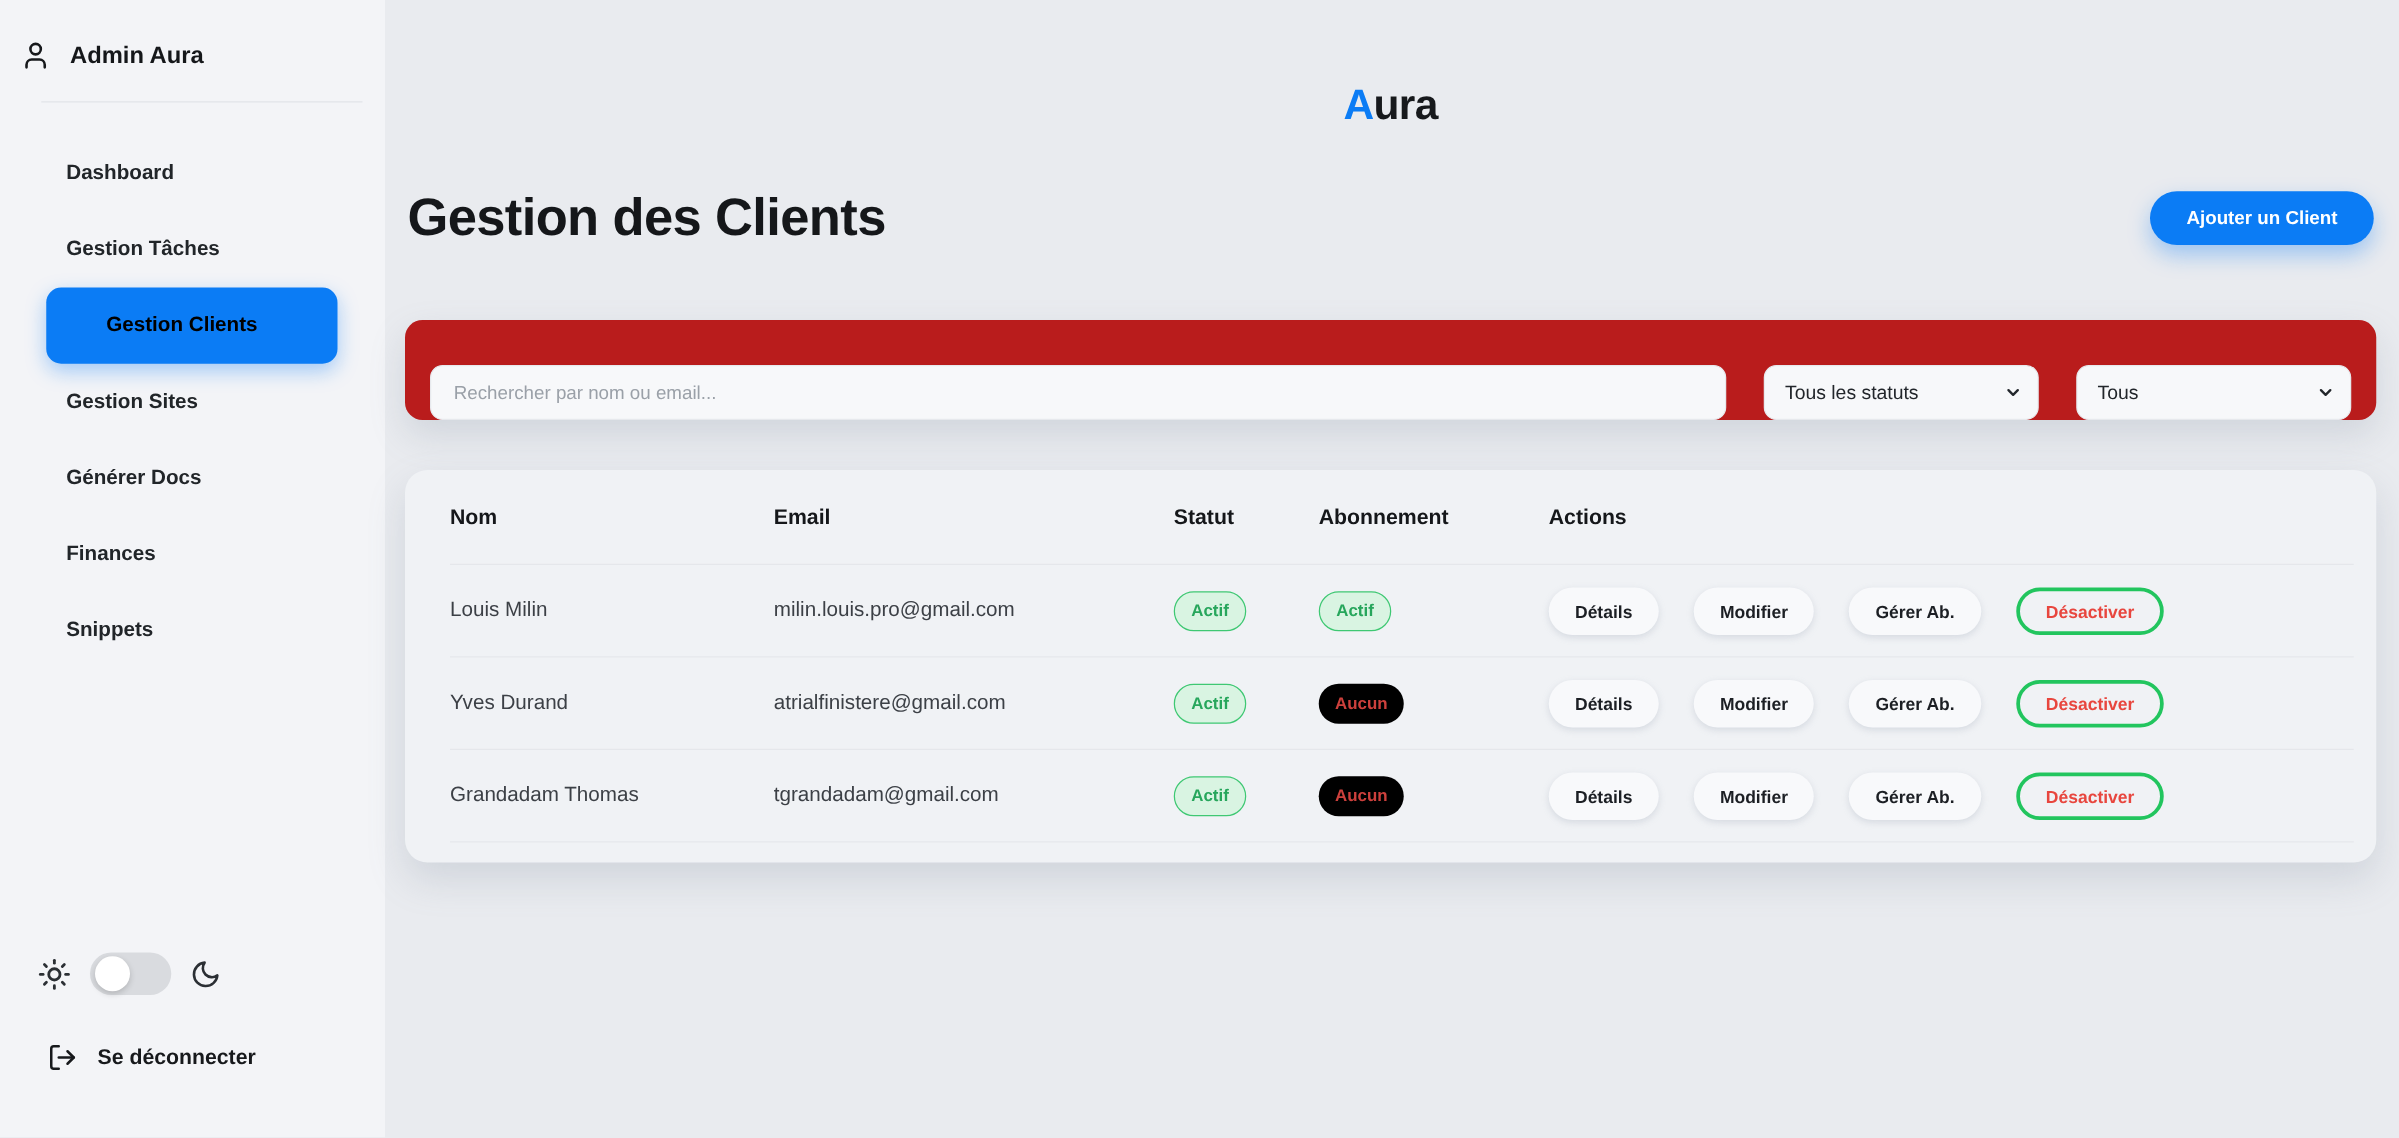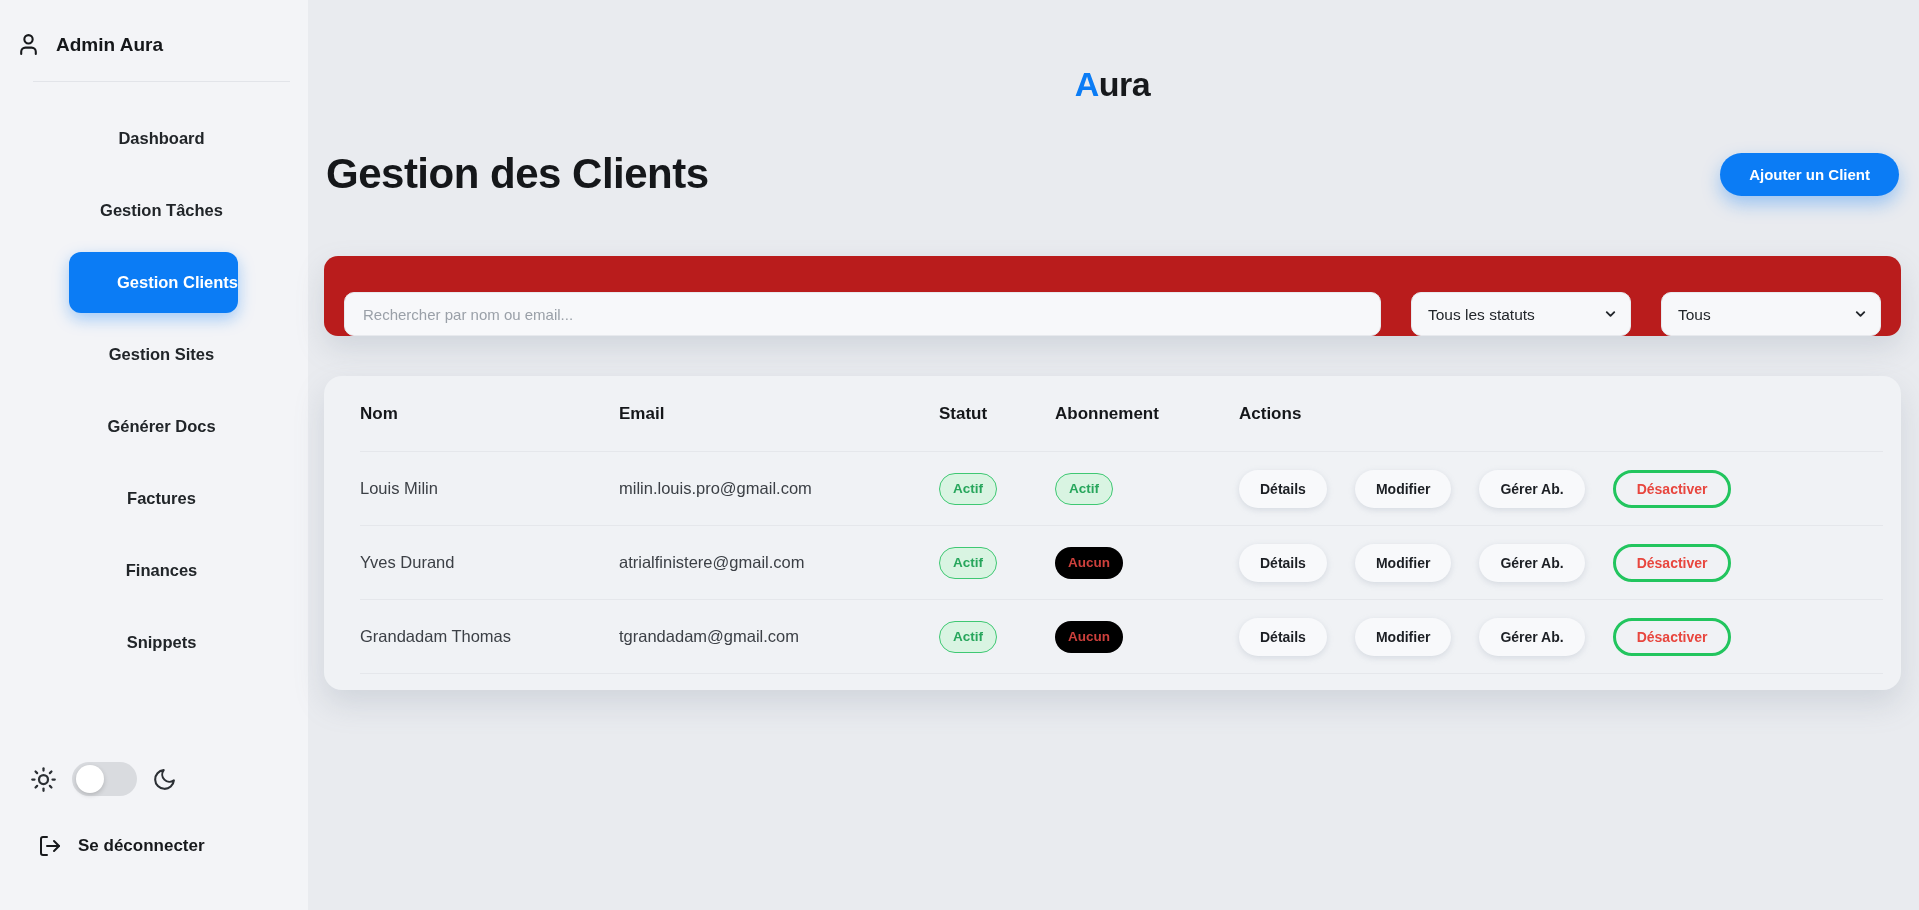--- a/index.html
+++ b/index.html
@@ -25,38 +25,37 @@
     display: flex;
     align-items: center;
     gap: 15px;
     padding: 32px 24px 24px 16px;
   }
   .brand-label { font-size: 19px; font-weight: 700; color: #15171a; }
   .sidebar-divider { height: 1px; background: #e2e4e9; margin: 0 18px 0 33px; }
   .nav {
     display: flex;
     flex-direction: column;
-    gap: 11px;
+    gap: 0;
     padding: 26px 38px 0 37px;
-    align-items: center;
   }
   .nav-item {
     height: 61px;
     display: flex;
     align-items: center;
     padding-left: 16px;
     border-radius: 12px;
     font-size: 16.5px;
     font-weight: 700;
     color: #212529;
     cursor: pointer;
   }
   .nav-item.active {
     background: #0b7cf5;
-    color: #ffffff;
+    color: #000000;
     box-shadow: 0 6px 16px rgba(11, 124, 245, 0.35);
     padding-left: 48px;
   }
   .sidebar-bottom { margin-top: auto; padding: 0 0 52px 30px; }
   .theme-row { display: flex; align-items: center; gap: 15px; margin-bottom: 38px; }
   .toggle {
     width: 65px; height: 34px;
     background: #d9dbdf;
     border-radius: 17px;
     position: relative;
@@ -236,21 +235,20 @@
     <span class="brand-label">Admin Aura</span>
   </div>
   <div class="sidebar-divider"></div>
 
   <nav class="nav">
     <div class="nav-item">Dashboard</div>
     <div class="nav-item">Gestion Tâches</div>
     <div class="nav-item active">Gestion Clients</div>
     <div class="nav-item">Gestion Sites</div>
     <div class="nav-item">Générer Docs</div>
-    <div class="nav-item">Factures</div>
     <div class="nav-item">Finances</div>
     <div class="nav-item">Snippets</div>
   </nav>
 
   <div class="sidebar-bottom">
     <div class="theme-row">
       <span>
         <svg width="27" height="27" viewBox="0 0 24 24" fill="none" stroke="#2b2f34" stroke-width="2" stroke-linecap="round" stroke-linejoin="round">
           <circle cx="12" cy="12" r="4"></circle>
           <path d="M12 2v2"></path>

